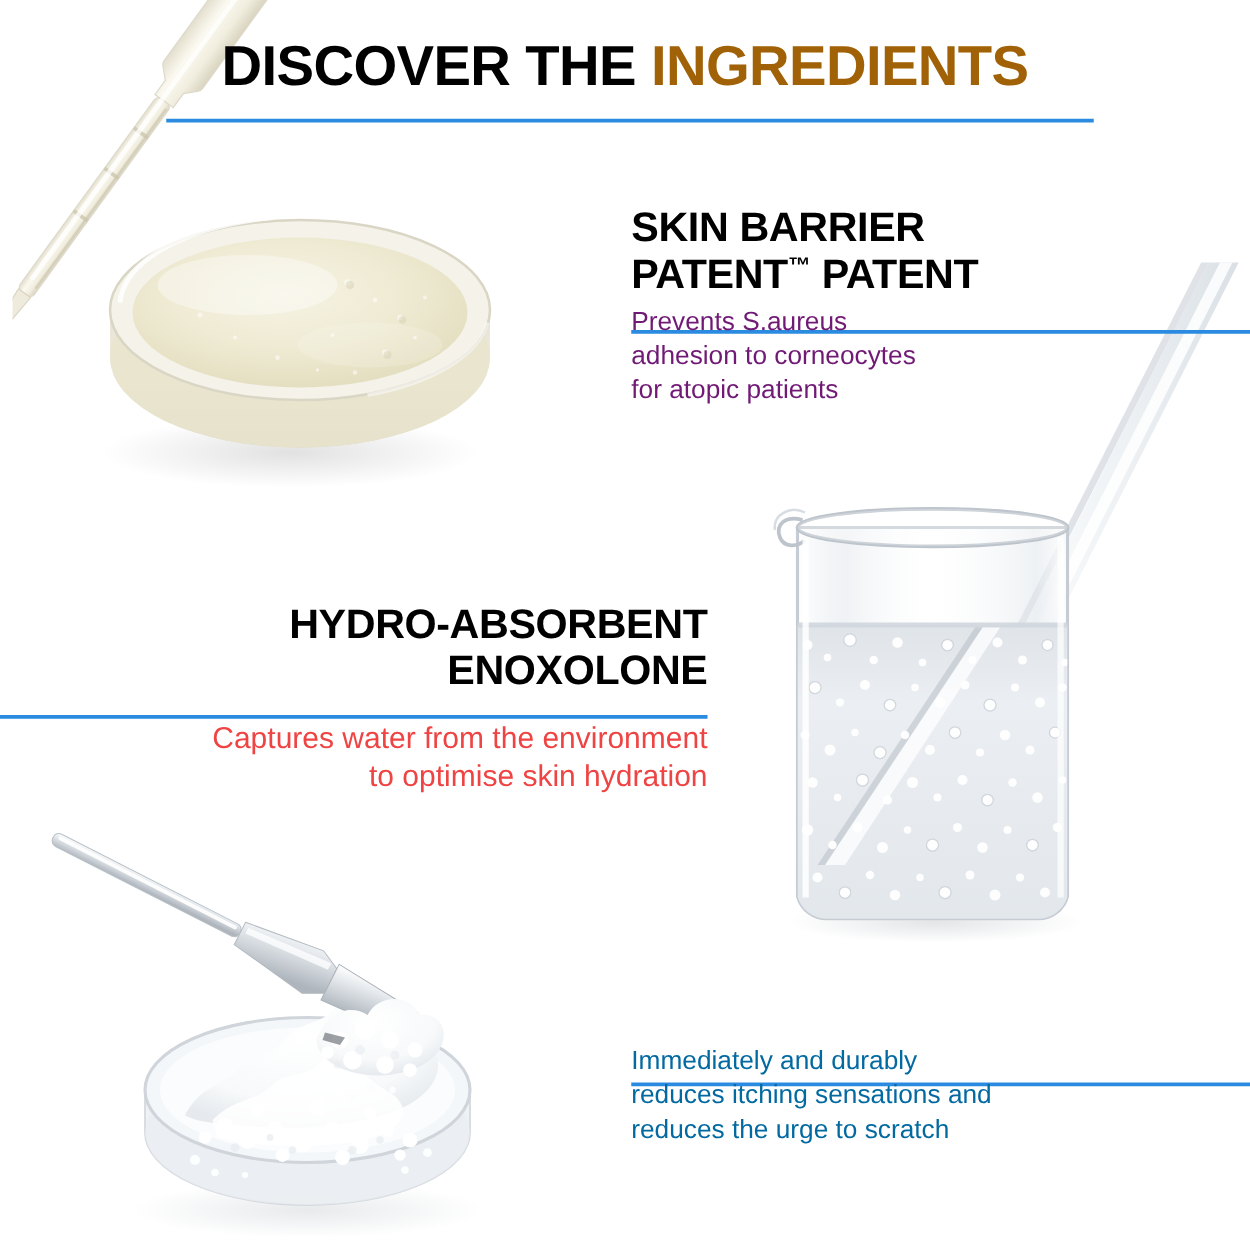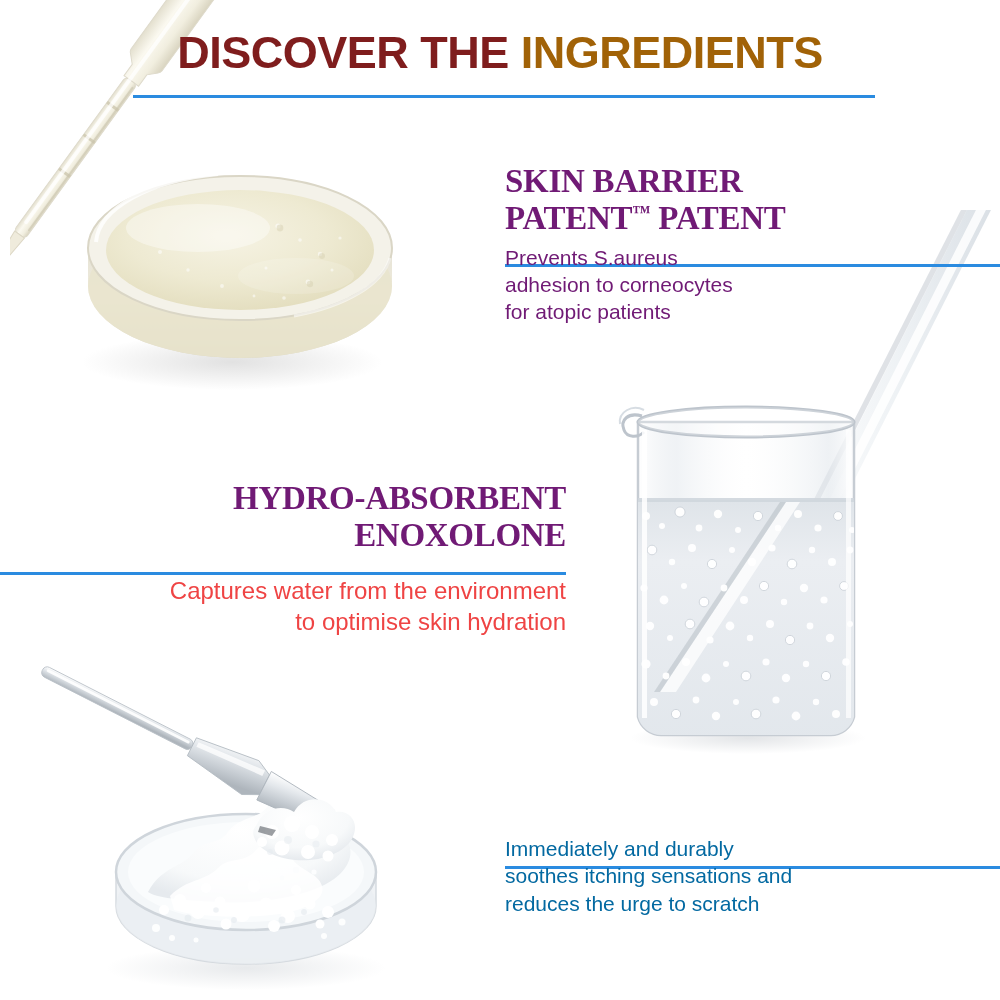--- a/index.html
+++ b/index.html
@@ -27,42 +27,41 @@
     left: 0;
     top: 30px;
     width: 1000px;
     text-align: center;
     font-size: 45px;
     font-weight: 700;
     letter-spacing: -0.5px;
     line-height: 1.0;
     white-space: nowrap;
   }
-  .title-dark { color: #7f1d1d; }
+  .title-dark { color: #000000; }
   .title-light { color: #a16207; }
 
   .header-rule {
     position: absolute;
     left: 133px;
     top: 95px;
     width: 742px;
     height: 3px;
     background: #2A8BE0;
   }
 
   
   .section {
     position: absolute;
   }
   .sec-head {
     font-weight: 700;
-    color: #701a75;
+    color: #000000;
     line-height: 1.13;
     letter-spacing: -0.3px;
-    font-family: Liberation Serif, serif;
   }
   .sec-body {
     line-height: 1.30;
     font-weight: 400;
   }
   .rule {
     height: 3px;
     background: #2A8BE0;
     position: absolute;
   }
@@ -503,18 +502,18 @@
     <div class="sec-body">
       <div>Captures water from the environment</div>
       <div>to optimise skin hydration</div>
     </div>
   </div>
 
   <div class="rule" id="rule-enox"></div>
   <div class="section" id="sec-enox">
     <div class="sec-body">
       <div>Immediately and durably</div>
-      <div>soothes itching sensations and</div>
+      <div>reduces itching sensations and</div>
       <div>reduces the urge to scratch</div>
     </div>
   </div>
 
 </div>
 
 </body></html>

